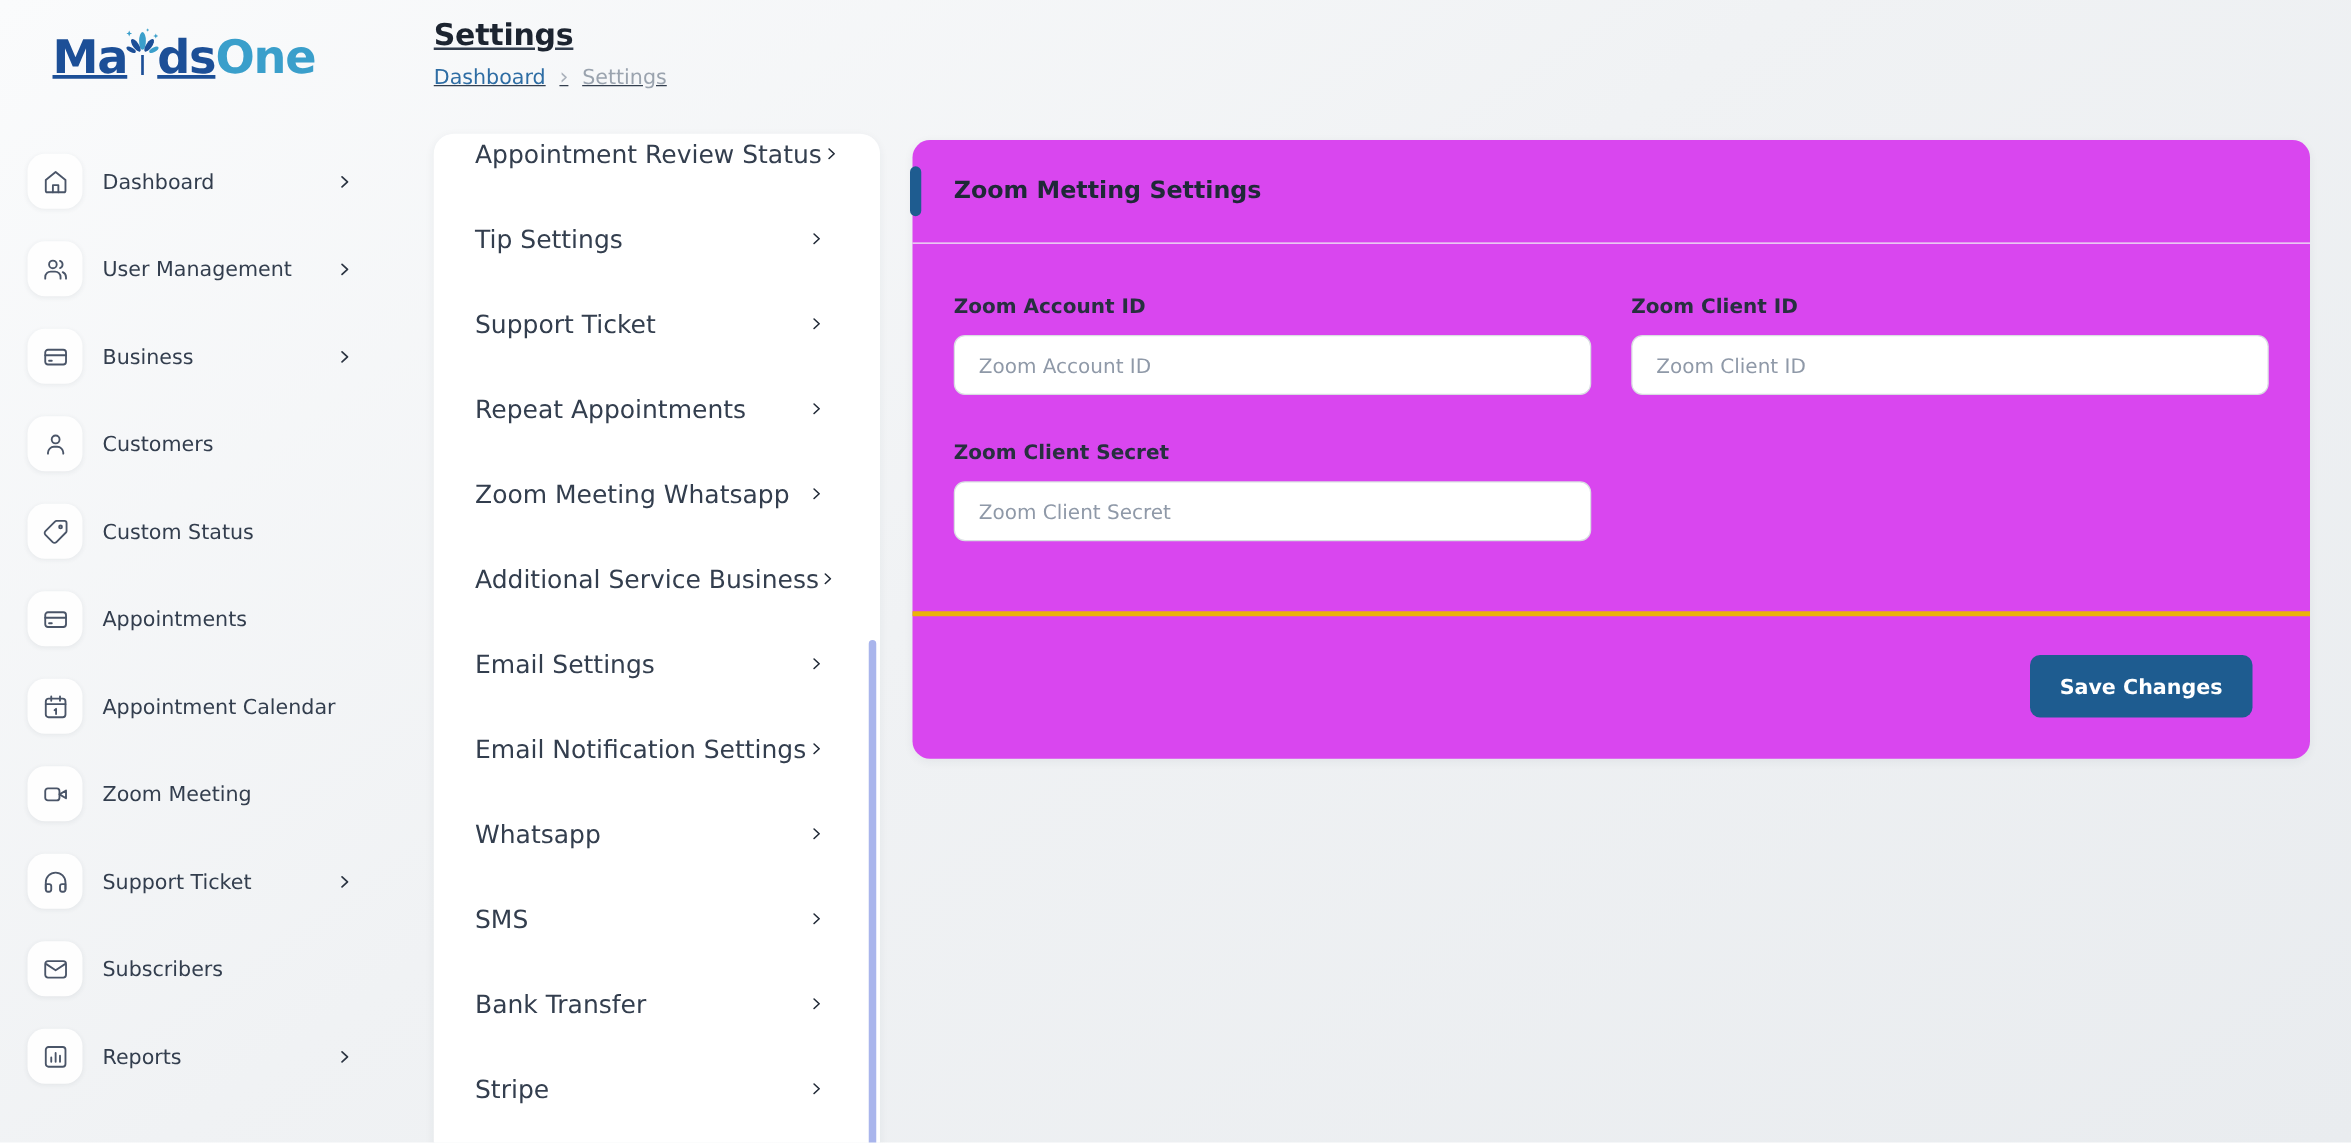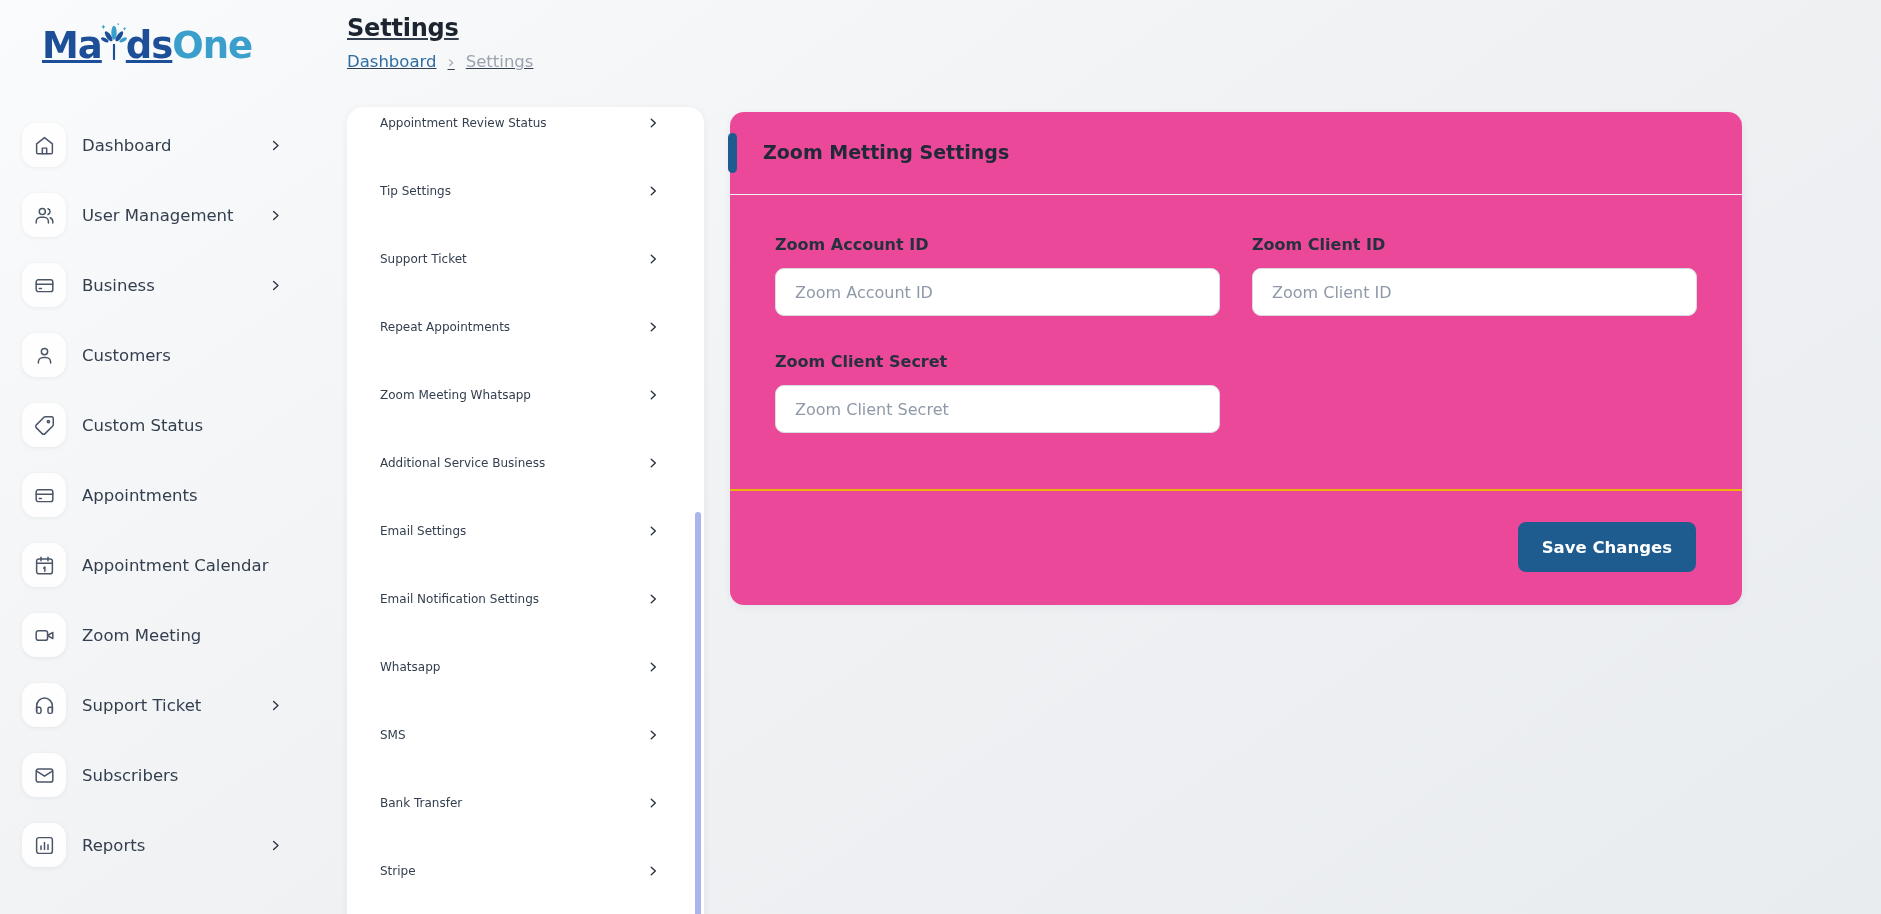--- a/index.html
+++ b/index.html
@@ -33,41 +33,41 @@
   .bc-link { color:#2e6da4; text-decoration:none; cursor:pointer; }
   .bc-sep { color:#aab1bb; font-size:18px; }
   .bc-current { color:#9aa3ae; }
 
   
   .menu-panel { position:absolute; left:347px; top:107px; width:357px; height:827px;
     background:#ffffff; border-radius:16px; box-shadow:0 2px 8px rgba(35,45,65,.06); overflow:hidden; }
   .menu-list { margin-top:-18px; }
   .menu-item { height:68px; display:flex; align-items:center; justify-content:space-between;
     padding:0 44px 0 33px; cursor:pointer; }
-  .menu-label { font-size:12px; color:#333e4e; white-space:nowrap; }
+  .menu-label { font-size:20px; color:#333e4e; white-space:nowrap; }
   .menu-chev { display:flex; flex:none; }
   .panel-scrollbar { position:absolute; right:3px; top:405px; width:6px; height:600px;
     background:#a9b5ec; border-radius:3px; }
 
   
-  .card { position:absolute; left:730px; top:112px; width:1012px;
-    background:#ec4899; border-radius:14px; box-shadow:0 2px 8px rgba(35,45,65,.06); }
+  .card { position:absolute; left:730px; top:112px; width:1118px;
+    background:#d946ef; border-radius:14px; box-shadow:0 2px 8px rgba(35,45,65,.06); }
   .card-header { position:relative; padding:28px 33px 30px; border-bottom:1px solid #f0f1f4; }
   .card-title { font-size:19px; font-weight:700; color:#1f2937; line-height:24px; }
   .accent-bar { position:absolute; left:-2px; top:21px; width:9px; height:40px;
     background:#1e5c90; border-radius:5px; }
-  .card-body { padding:40px 45px 0; display:grid; grid-template-columns:1fr 1fr;
+  .card-body { padding:40px 33px 0; display:grid; grid-template-columns:1fr 1fr;
     column-gap:32px; row-gap:36px; }
   .field-label { display:block; font-size:16px; font-weight:600; color:#27303f;
     line-height:20px; margin-bottom:13px; }
   .field-input { width:100%; height:48px; border:1px solid #d9dde2; border-radius:9px;
     padding:0 19px; font-size:16px; color:#374151; background:#fff; outline:none;
     font-family:"DejaVu Sans","Liberation Sans",sans-serif; }
   .field-input::placeholder { color:#8f99a8; }
-  .card-footer { margin-top:56px; border-top:2px solid #eab308; display:flex;
+  .card-footer { margin-top:56px; border-top:4px solid #eab308; display:flex;
     justify-content:flex-end; padding:31px 46px 33px; }
   .save-btn { min-width:167px; height:50px; background:#1e5c90; color:#ffffff;
     border:none; border-radius:8px; font-size:16.5px; font-weight:600; cursor:pointer;
     font-family:"DejaVu Sans","Liberation Sans",sans-serif; padding:0 24px; }
 </style>
 </head>
 <body>
 
 <aside class="sidebar">
   <div class="logo">

